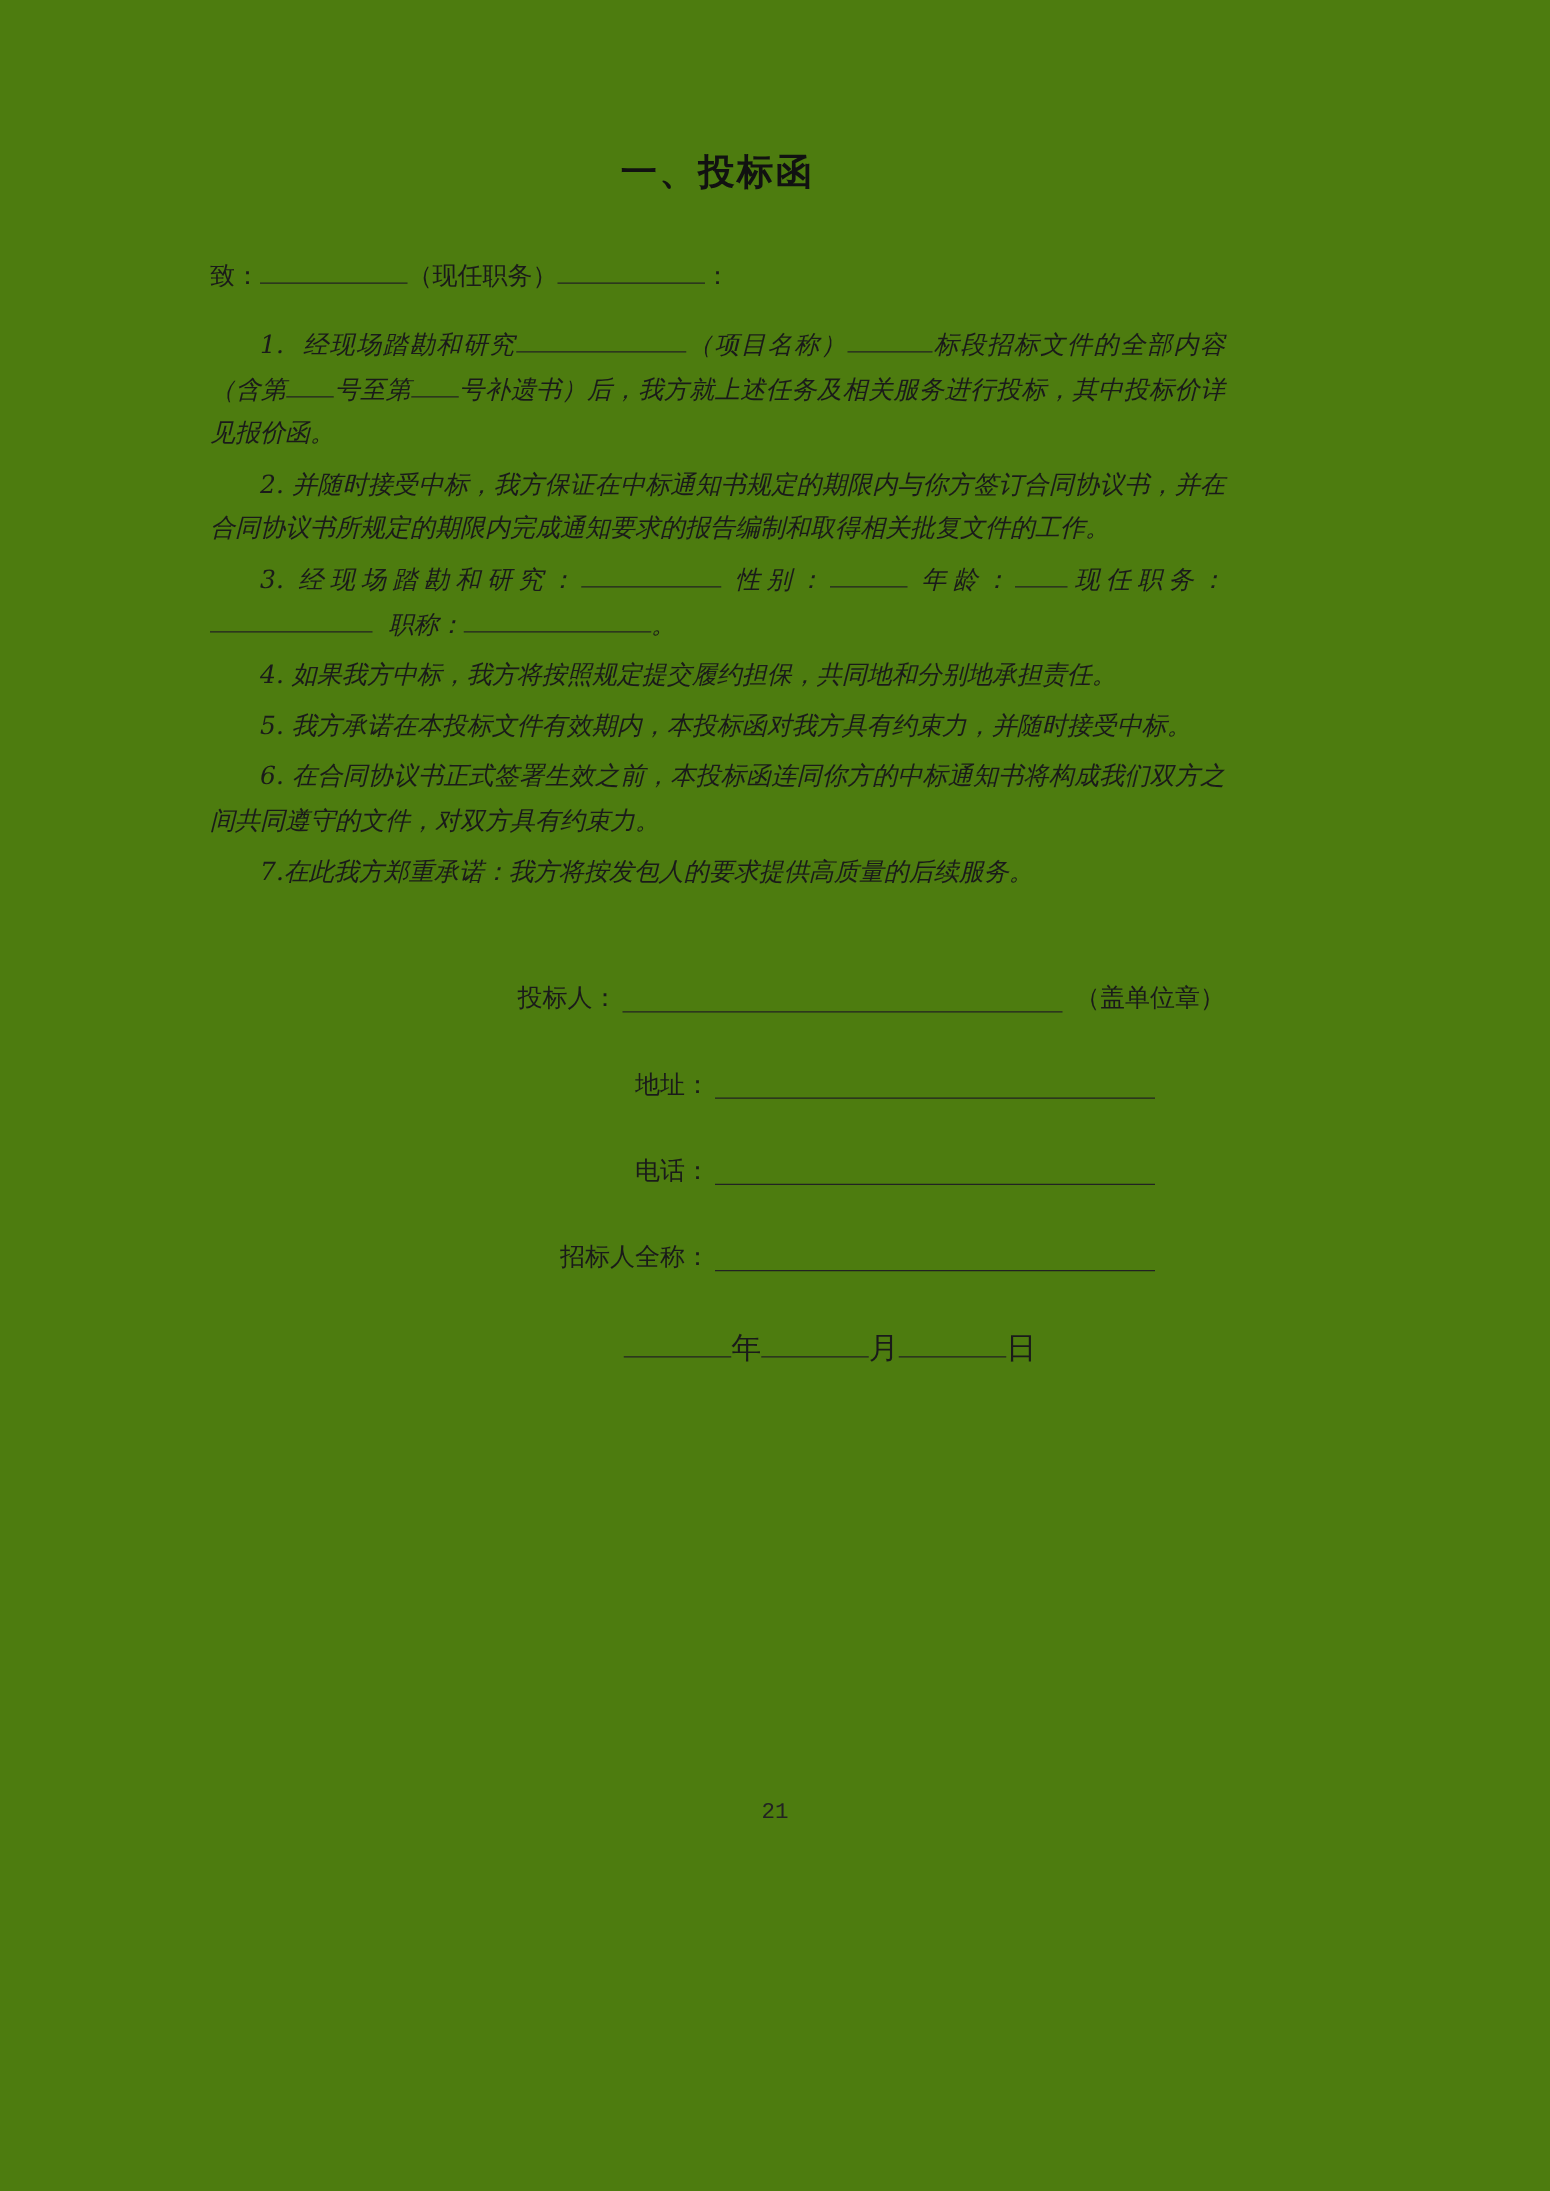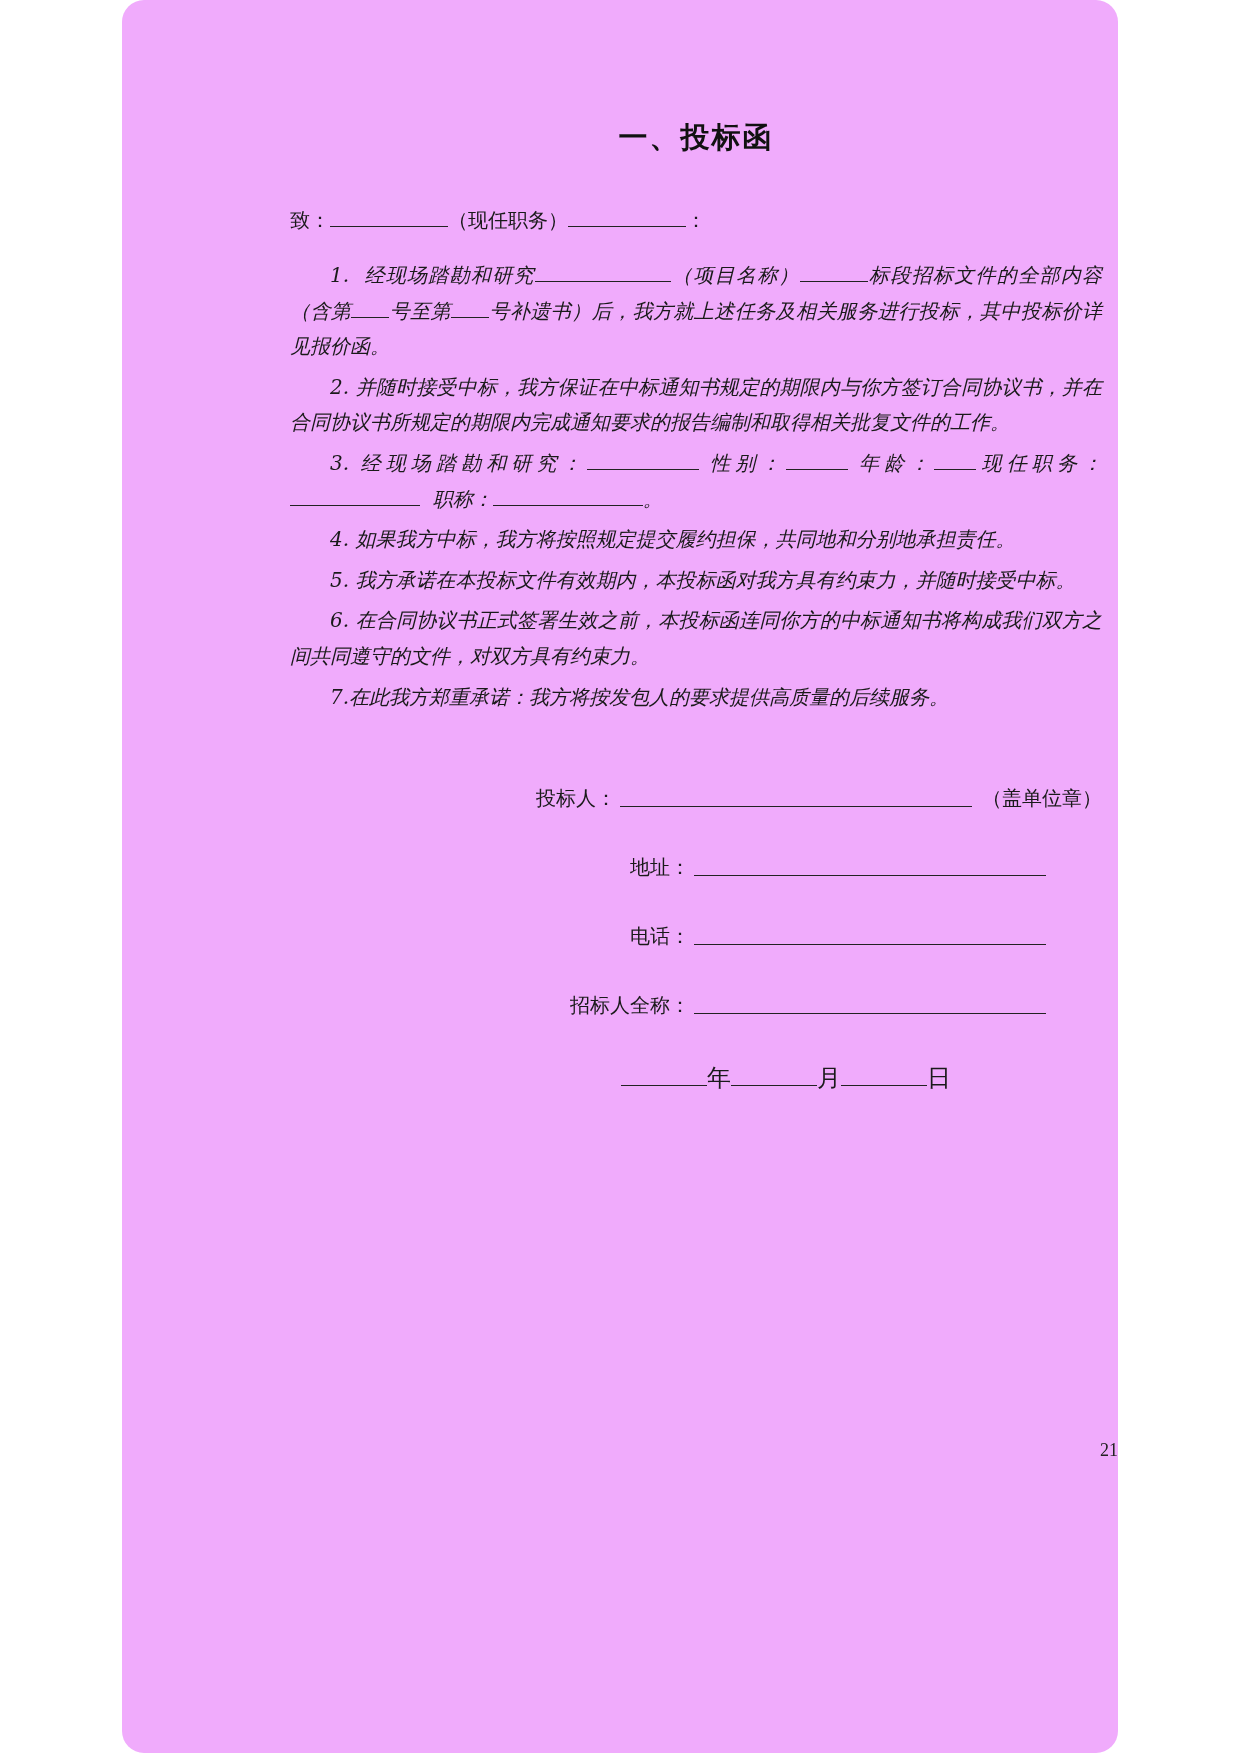--- a/index.html
+++ b/index.html
@@ -2,28 +2,27 @@
 <html><head>
 <meta charset="utf-8">
 <style>
   html, body {
     margin: 0;
     padding: 0;
     background: #ffffff;
   }
   .page {
     position: relative;
-    width: 996px;
+    width: 1240px;
     height: 1753px;
     margin: 0 auto;
-    background: #f0abfc;
+    background: #4d7c0f;
     font-family: "DejaVu Serif", "Liberation Serif", serif;
     color: #1a1a1a;
     overflow: hidden;
-    border-radius: 22px;
   }
   .content {
     position: absolute;
     left: 168px;
     top: 118px;
     width: 812px;
   }
   .doc-title {
     text-align: center;
     font-family: "DejaVu Sans", "Liberation Sans", sans-serif;
@@ -61,21 +60,21 @@
     text-indent: 2em;
     text-align: justify;
     font-style: italic;
   }
   .sign-block {
     margin-top: 70px;
     font-size: 20px;
   }
   .sign-row {
     display: flex;
-    align-items: flex-start;
+    align-items: center;
     margin-bottom: 42px;
   }
   .sign-label {
     width: 400px;
     text-align: right;
     padding-right: 4px;
     white-space: nowrap;
   }
   .sign-line {
     flex: 0 0 352px;
@@ -91,24 +90,24 @@
     text-align: center;
     font-size: 24px;
     padding-left: 180px;
   }
   .b-date { width: 86px; }
   .page-number {
     position: absolute;
     left: 0;
     right: 0;
     top: 1440px;
-    text-align: right;
+    text-align: center;
     font-size: 18px;
     color: #222;
-    font-family: Liberation Serif, serif;
+    font-family: Liberation Mono, monospace;
   }
 </style>
 </head>
 <body>
 
 <div class="page">
 
   <div class="content">
 
     <h1 class="doc-title">一、投标函</h1>

